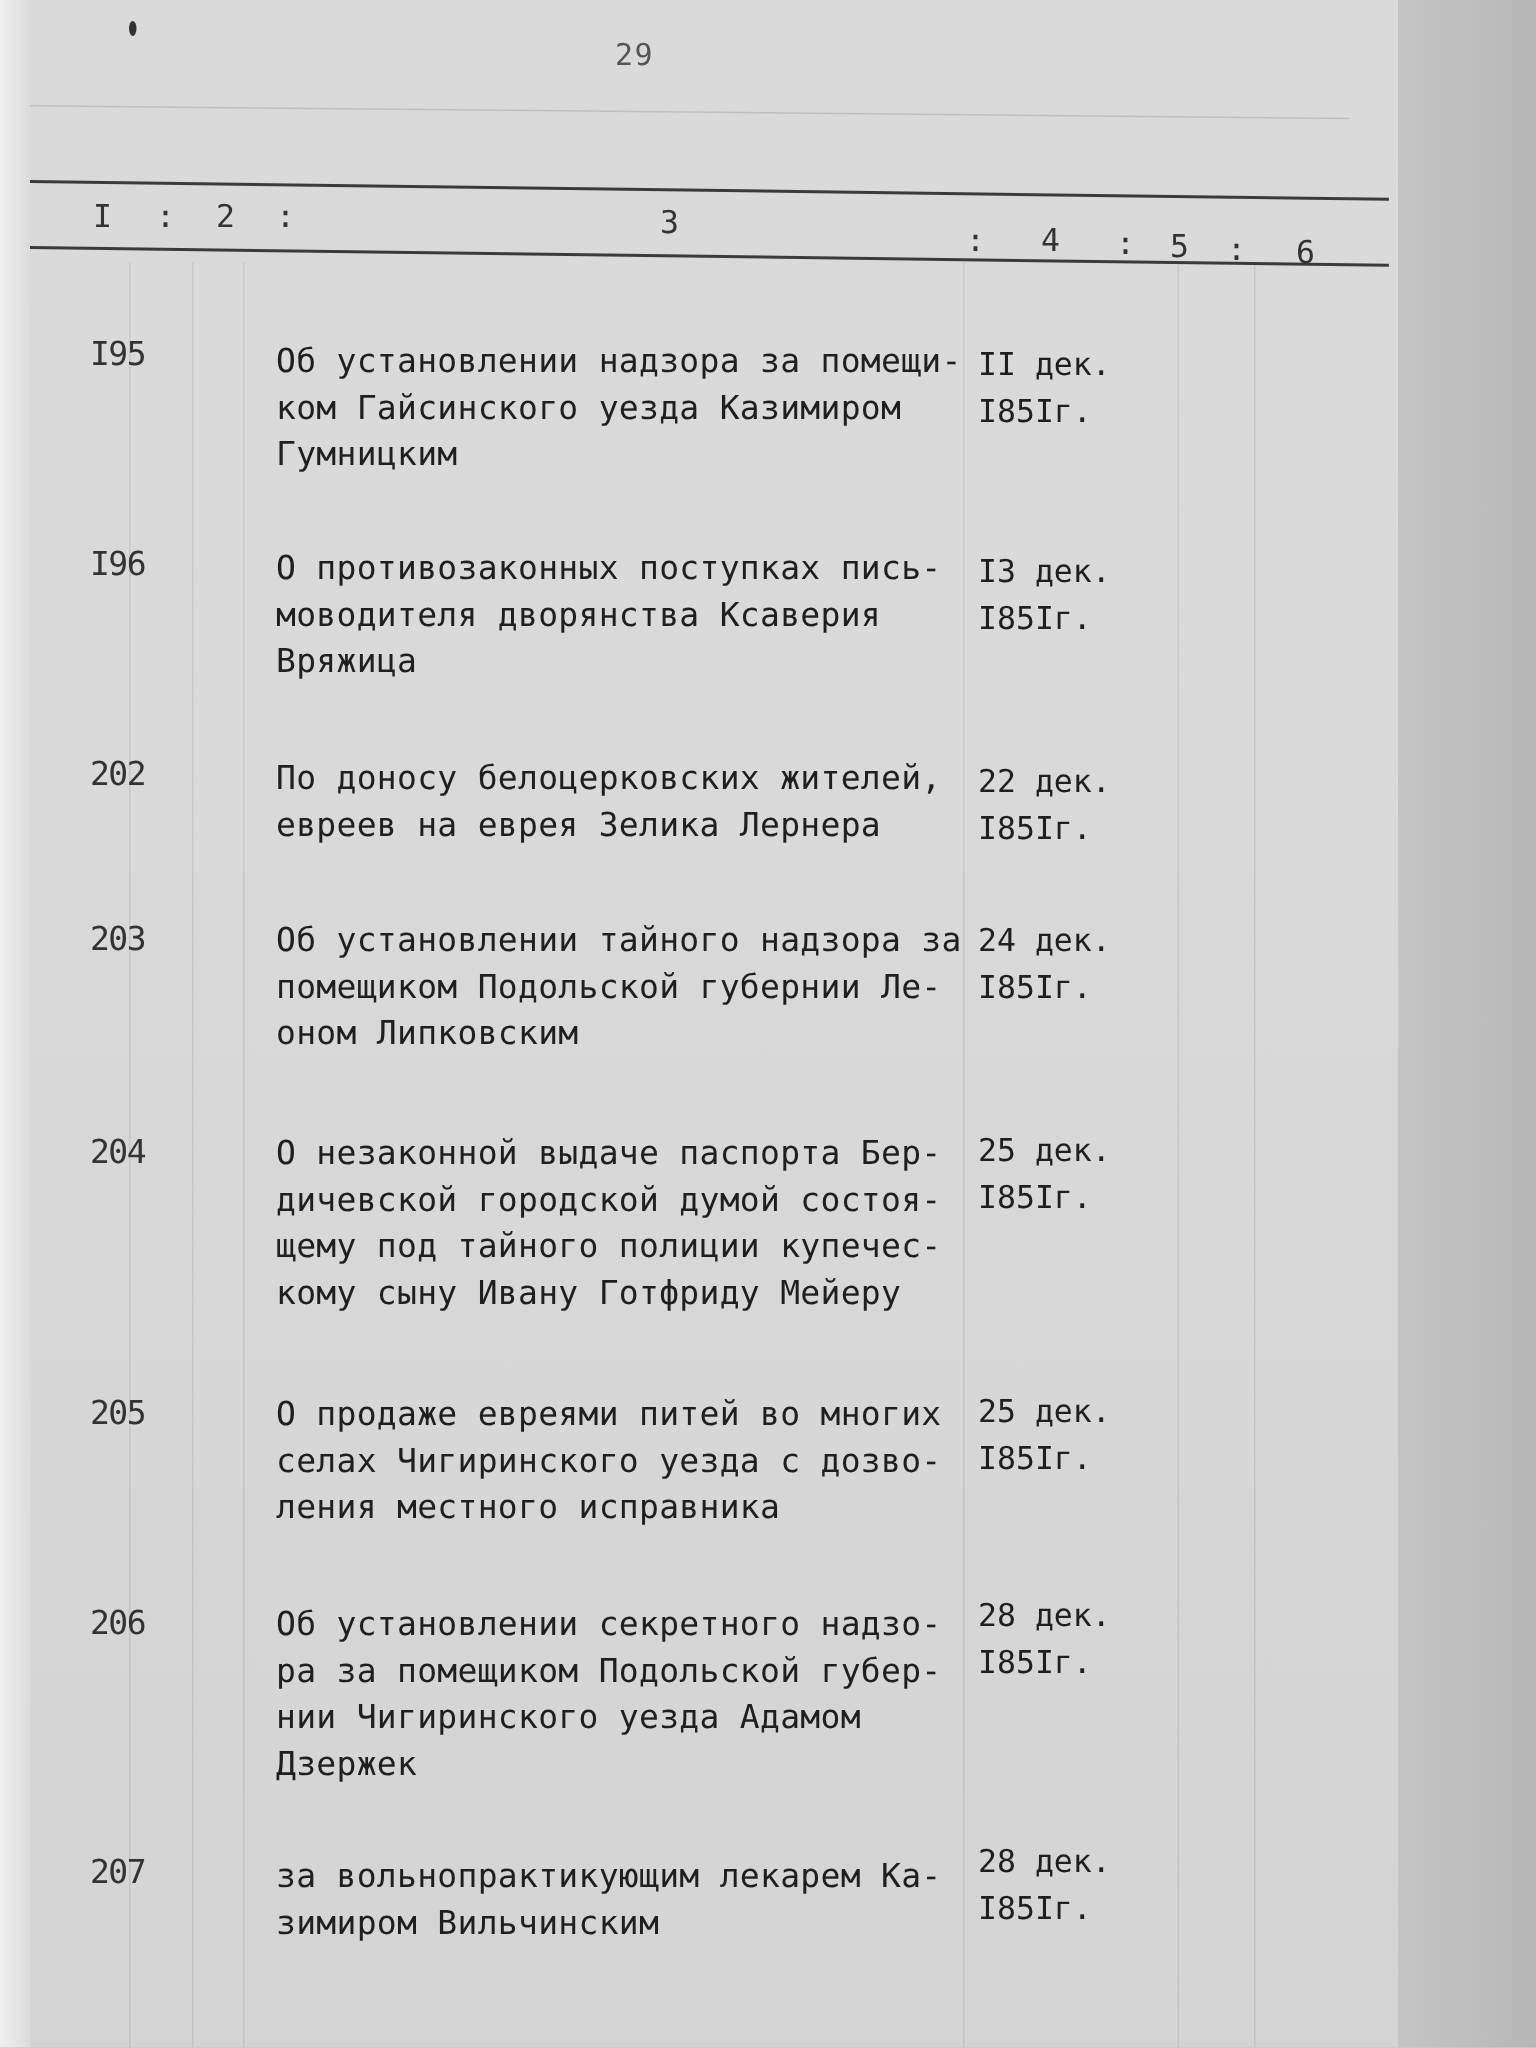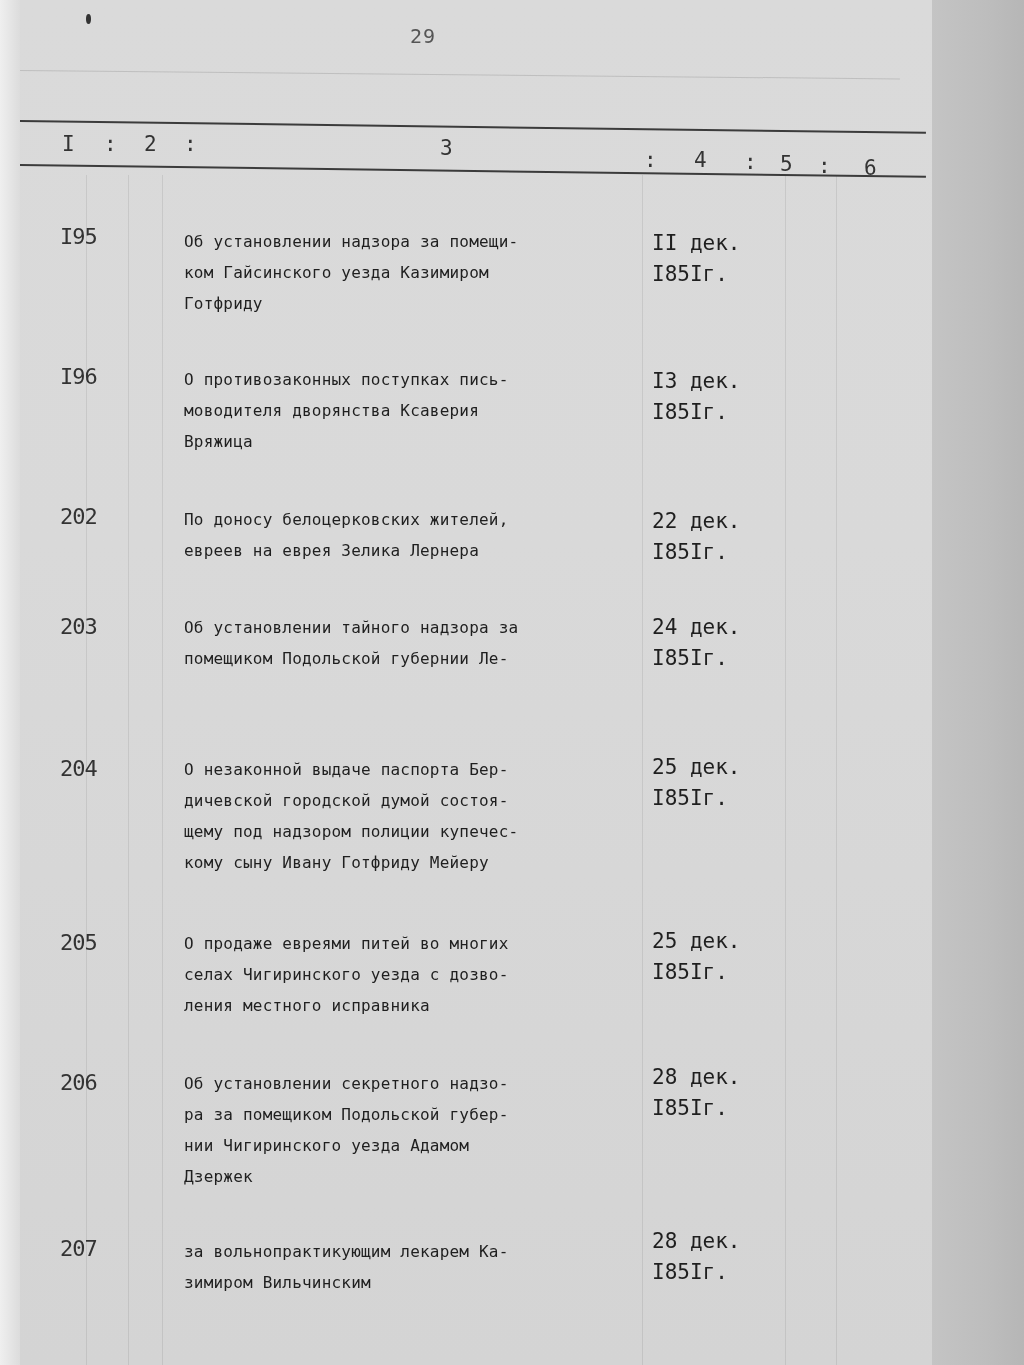--- a/index.html
+++ b/index.html
@@ -86,21 +86,21 @@
       position: absolute;
       left: 60px;
       font-size: 22px;
       color: #333;
       letter-spacing: -1px;
     }
     .entry-title {
       position: absolute;
       left: 184px;
       width: 460px;
-      font-size: 16px;
+      font-size: 22px;
       line-height: 31px;
       color: #1f1f1f;
       letter-spacing: 0.2px;
     }
     .entry-title div {
       white-space: nowrap;
     }
     .entry-date {
       position: absolute;
       left: 652px;
@@ -144,21 +144,21 @@
   <span class="col-header" style="left:780px; top:152px;">5</span>
   <span class="col-header" style="left:818px; top:154px;">:</span>
   <span class="col-header" style="left:864px; top:156px;">6</span>
 </div>
 
 <div>
   <span class="entry-num" style="top:224px;text-align:center;">I95</span>
   <div class="entry-title" style="top:226px;">
     <div>Об установлении надзора за помещи-</div>
     <div>ком Гайсинского уезда Казимиром</div>
-    <div>Готфриду</div>
+    <div>Гумницким</div>
   </div>
   <div class="entry-date" style="top:228px;">
     <div>II дек.</div>
     <div>I85Iг.</div>
   </div>
 </div>
 
 <div>
   <span class="entry-num" style="top:364px;">I96</span>
   <div class="entry-title" style="top:364px;">
@@ -182,33 +182,34 @@
     <div>22 дек.</div>
     <div>I85Iг.</div>
   </div>
 </div>
 
 <div>
   <span class="entry-num" style="top:614px;">203</span>
   <div class="entry-title" style="top:612px;">
     <div>Об установлении тайного надзора за</div>
     <div>помещиком Подольской губернии Ле-</div>
+    <div>оном Липковским</div>
   </div>
   <div class="entry-date" style="top:612px;">
     <div>24 дек.</div>
     <div>I85Iг.</div>
   </div>
 </div>
 
 <div>
   <span class="entry-num" style="top:756px;">204</span>
   <div class="entry-title" style="top:754px;">
     <div>О незаконной выдаче паспорта Бер-</div>
     <div>дичевской городской думой состоя-</div>
-    <div>щему под надзором полиции купечес-</div>
+    <div>щему под тайного полиции купечес-</div>
     <div>кому сыну Ивану Готфриду Мейеру</div>
   </div>
   <div class="entry-date" style="top:752px;">
     <div>25 дек.</div>
     <div>I85Iг.</div>
   </div>
 </div>
 
 <div>
   <span class="entry-num" style="top:930px;">205</span>

